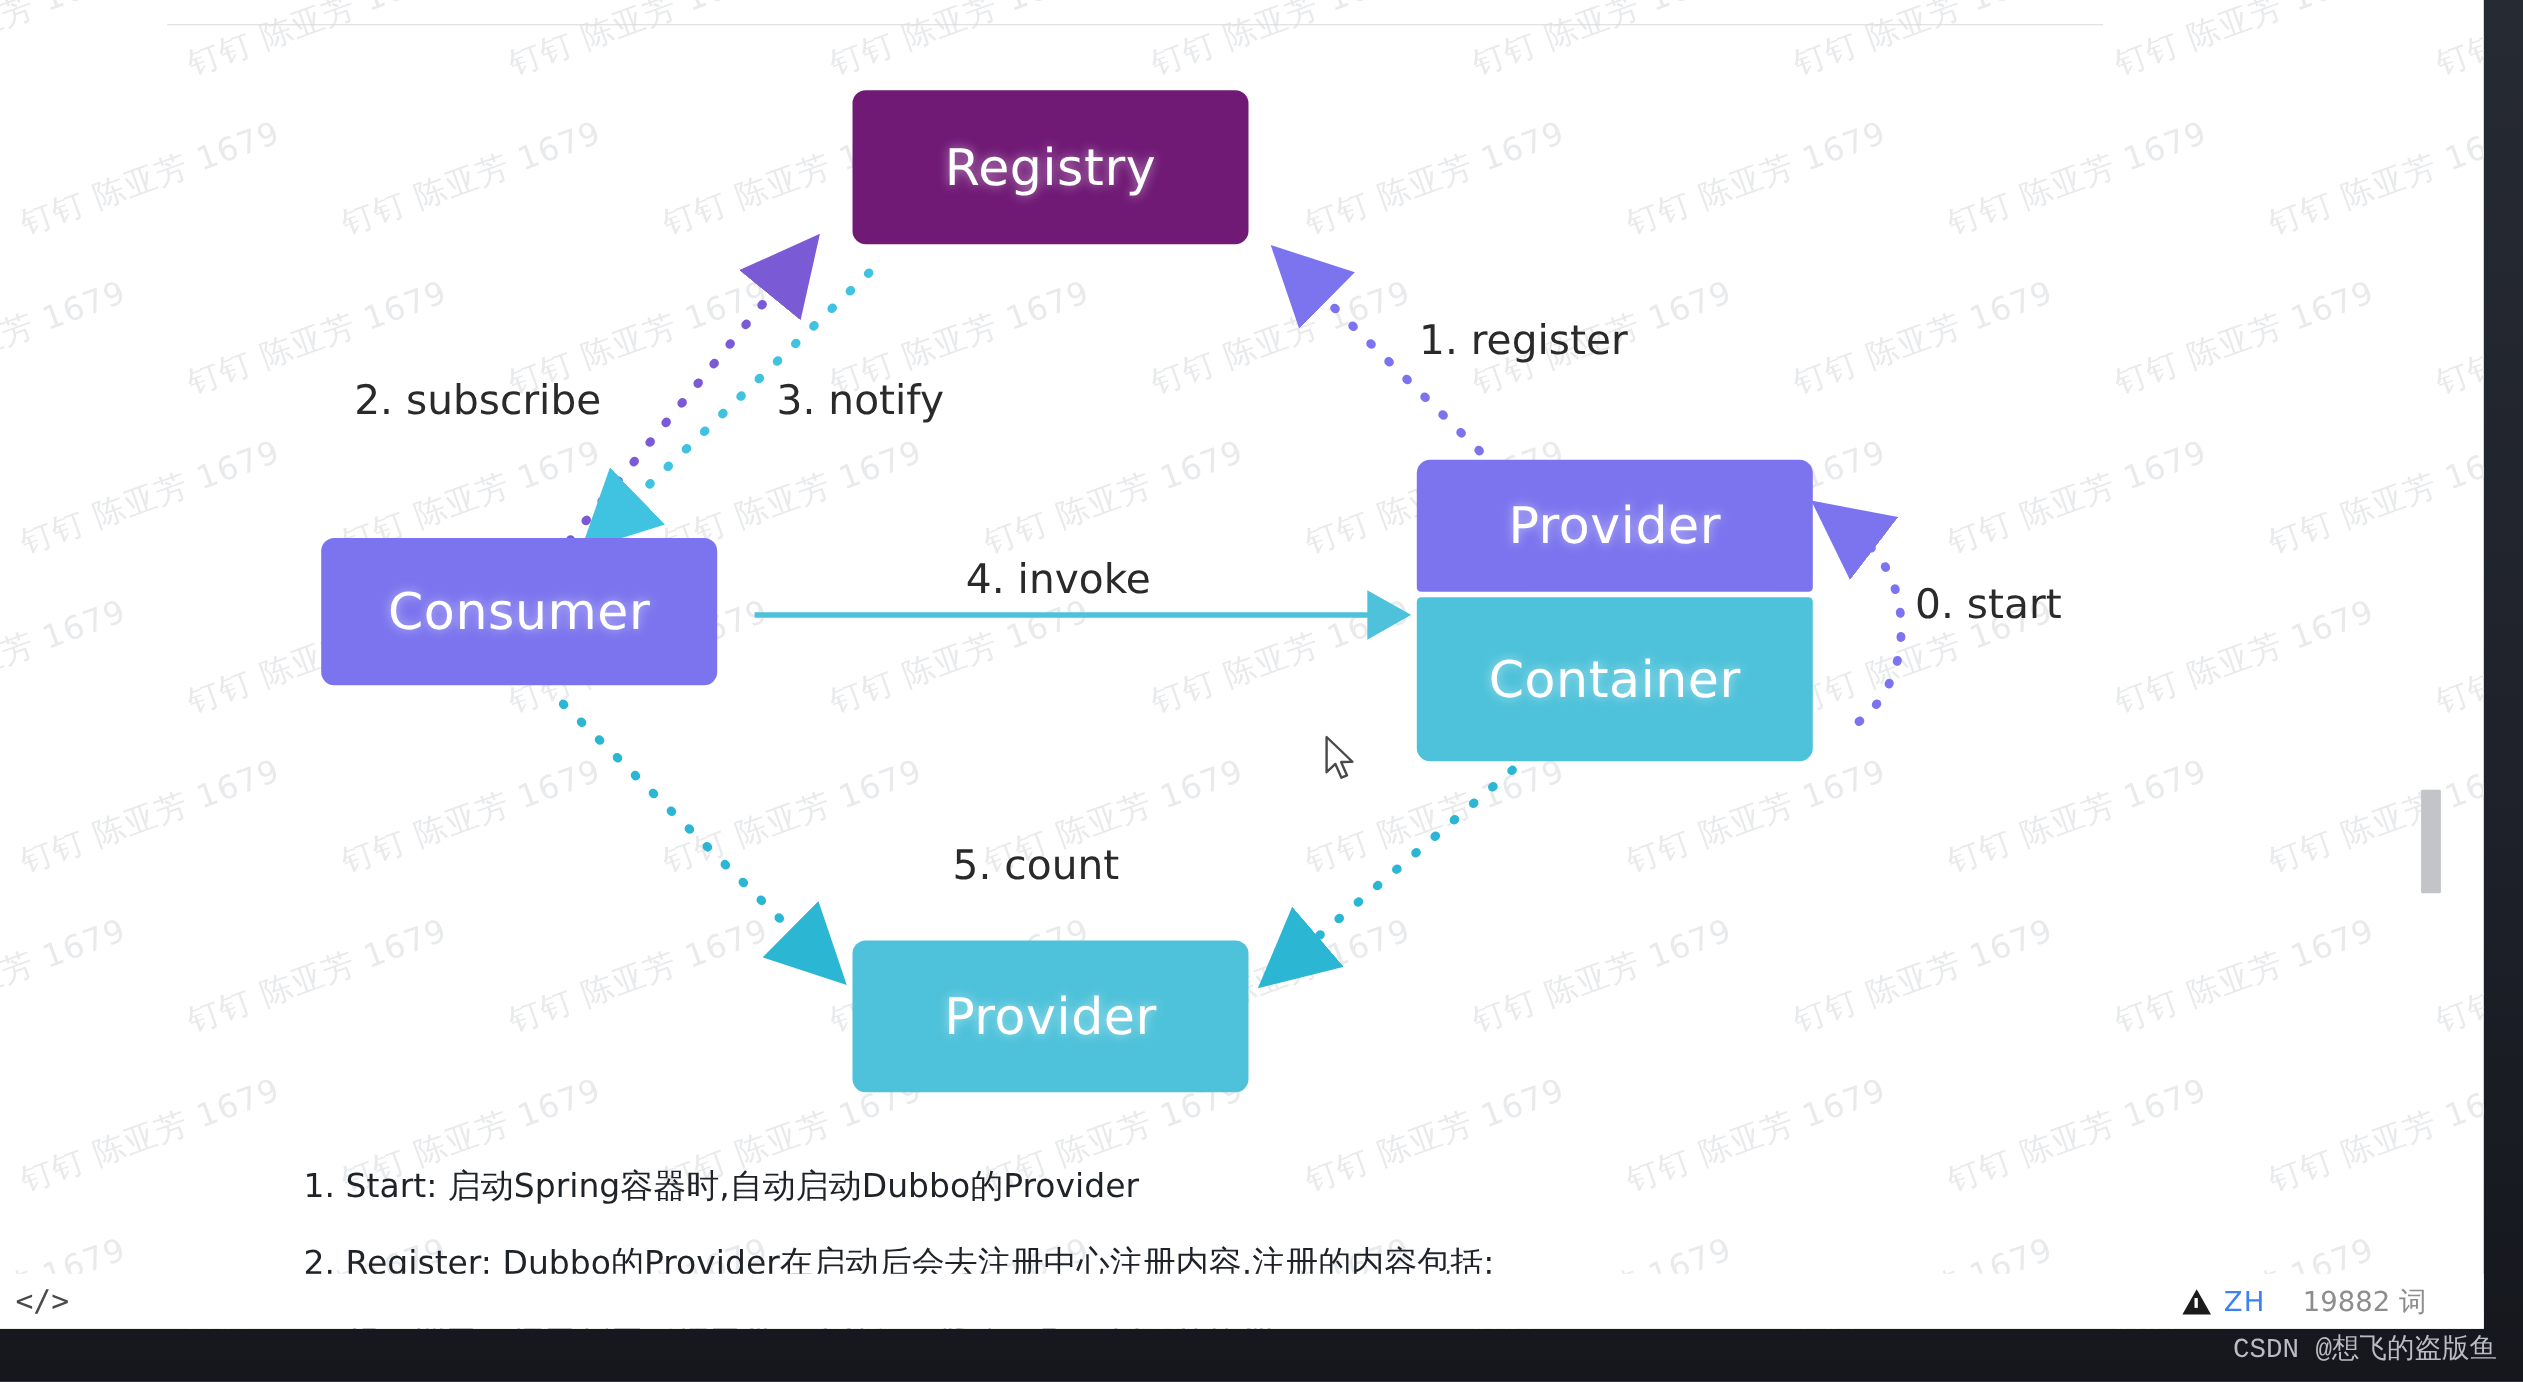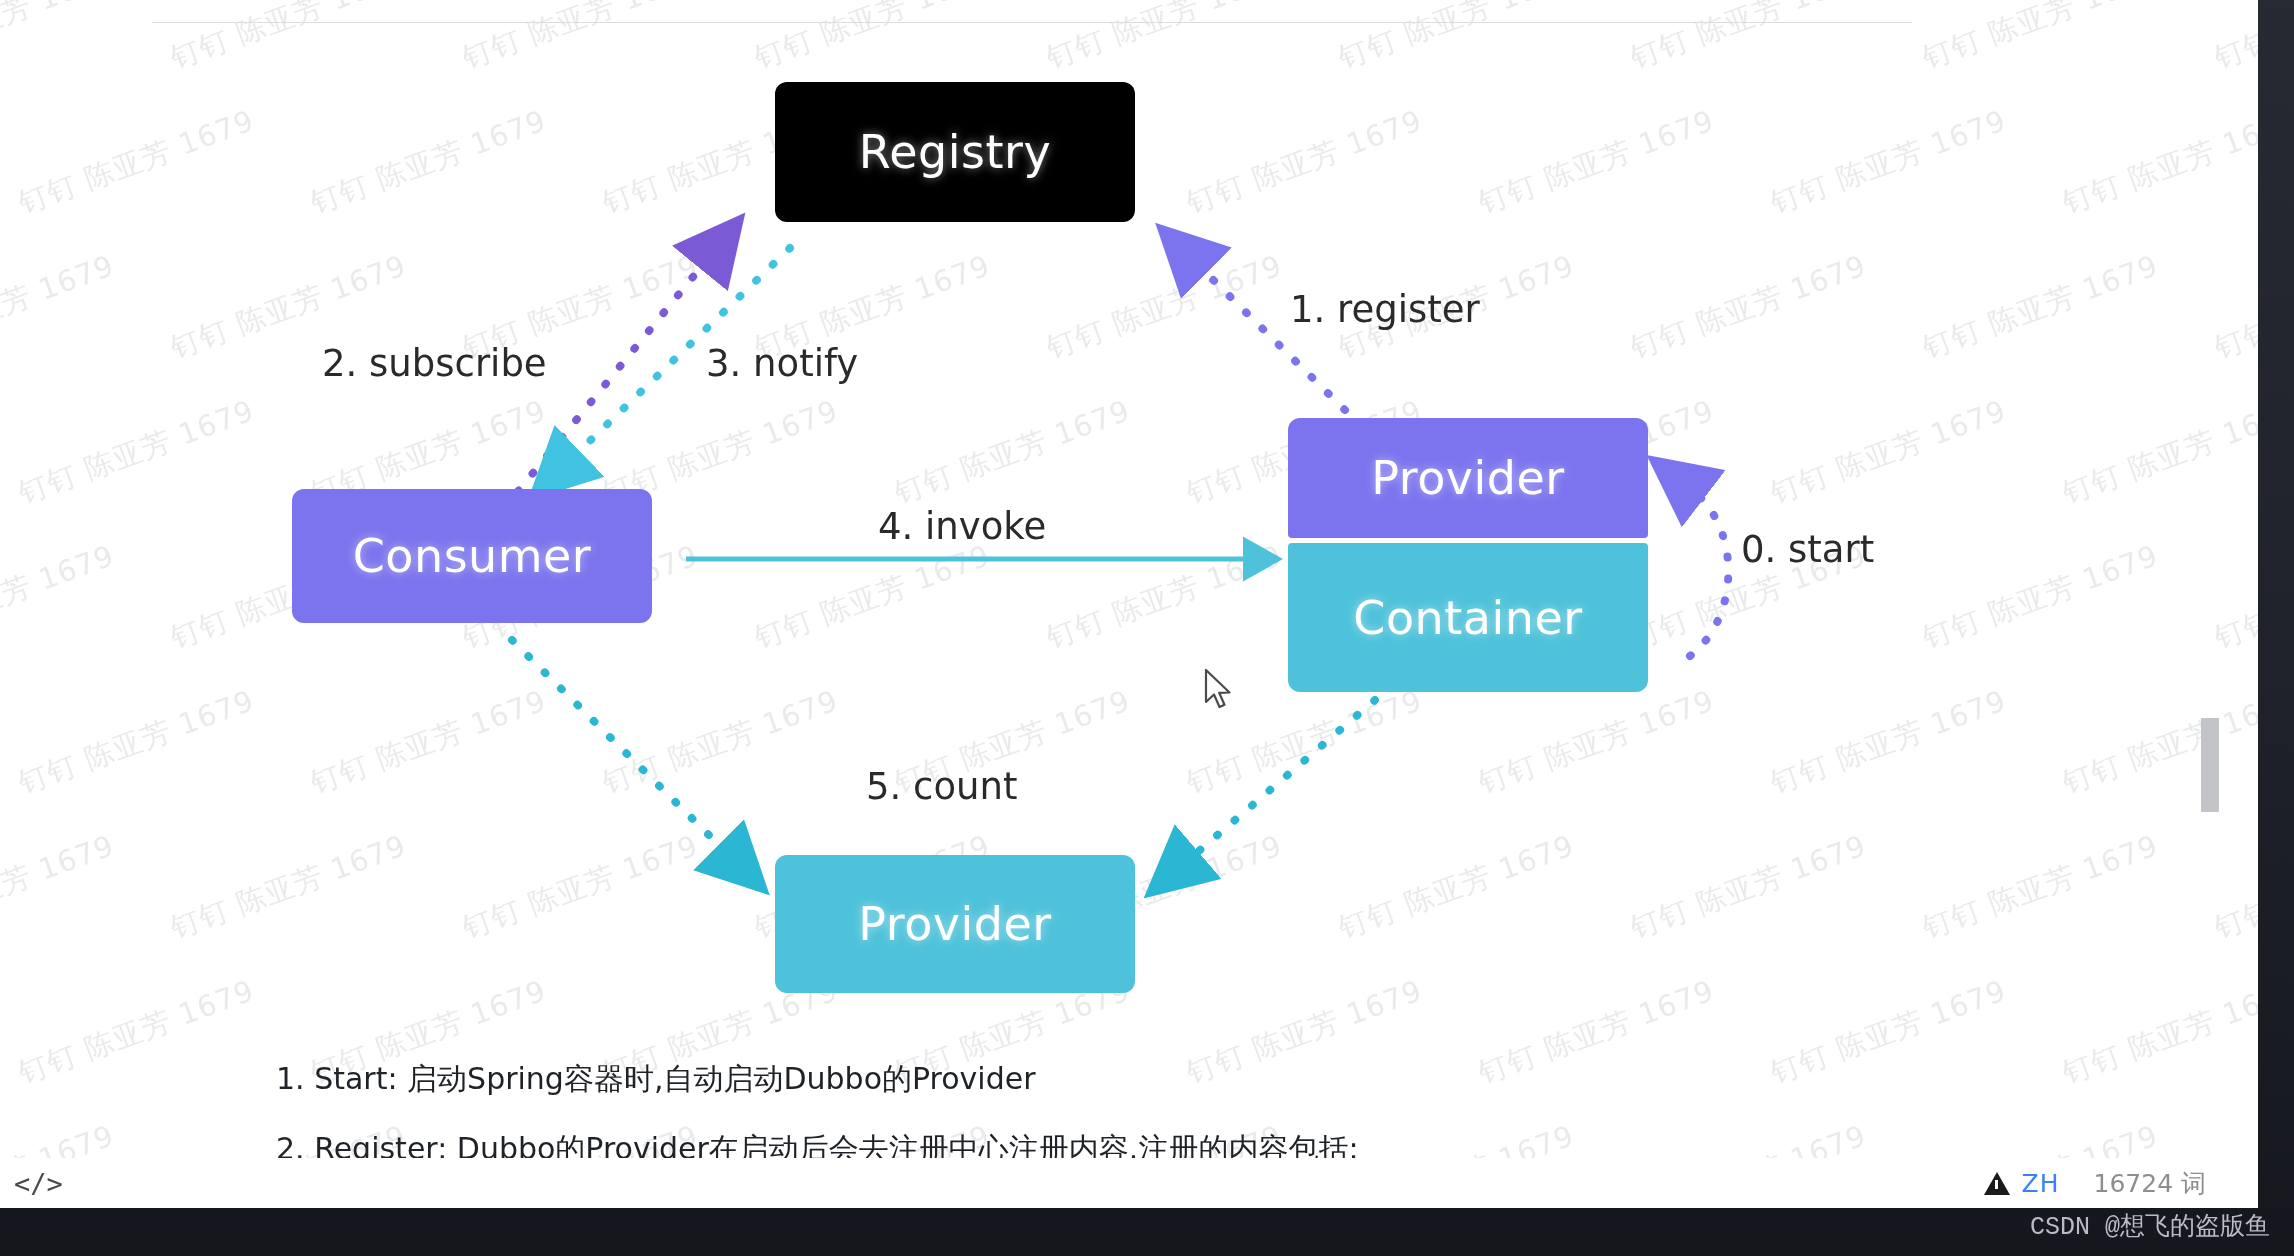--- a/index.html
+++ b/index.html
@@ -340,21 +340,21 @@
 
         <g>
           <line x1="1375" y1="700" x2="1186" y2="862" stroke="#2bb6d4" stroke-width="8" stroke-linecap="round" stroke-dasharray="1 22" marker-end="url(#ah-cyan2)"></line>
         </g>
 
         <g>
           <path d="M1690,656 C1740,618 1742,528 1691,489" fill="none" stroke="#7b74ee" stroke-width="8" stroke-linecap="round" stroke-dasharray="1 21" marker-end="url(#ah-purple2)"></path>
         </g>
       </svg>
 
-      <div class="node node-registry" style="background: #000000;">
+      <div class="node node-registry" style="background: #701a75;">
         <span>Registry</span>
       </div>
       <div class="node node-consumer" style="background: rgb(123, 116, 238);">
         <span>Consumer</span>
       </div>
       <div class="node node-provider" style="background: rgb(123, 116, 238);">
         <span>Provider</span>
       </div>
       <div class="node node-container" style="background: rgb(78, 194, 218);">
         <span>Container</span>
@@ -377,21 +377,21 @@
       <p class="indent">IP、端口、接口列表（接口类、方法）、版本、Provider的协议.</p>
     </div>
 
     <div id="statusbar">
       <span class="sb-left">&lt;/&gt;</span>
       <div class="sb-right">
         <span class="sb-lang">
           <span class="warn-tri"></span>
           <span class="sb-lang-text">ZH</span>
         </span>
-        <span class="sb-count">16724 词</span>
+        <span class="sb-count">19882 词</span>
       </div>
     </div>
 
     <div id="scroll-track"></div>
     <div id="scroll-thumb"></div>
 
     <svg id="cursor" width="34" height="44" viewBox="0 0 34 44">
       <path d="M3,2 L3,34 L11,26.5 L16.5,39 L21.5,36.8 L16.2,24.8 L26.5,24.5 Z" fill="#ffffff" stroke="#4a4a4a" stroke-width="2.2" stroke-linejoin="round"></path>
     </svg>
   </div>

